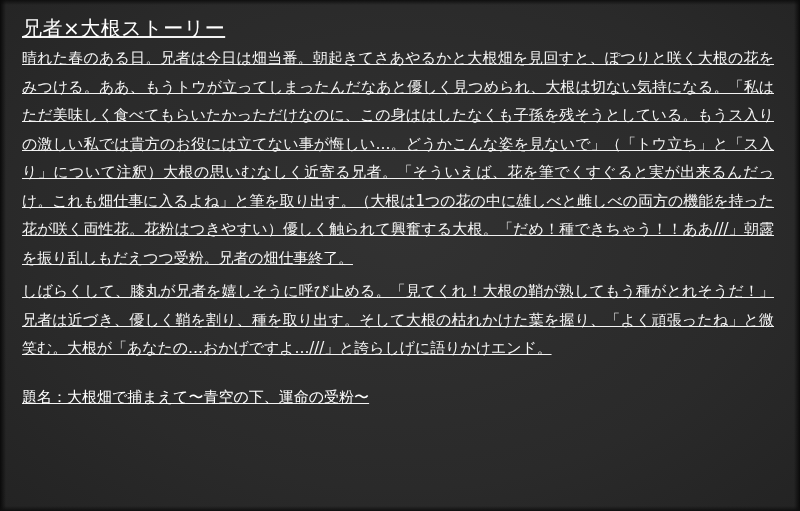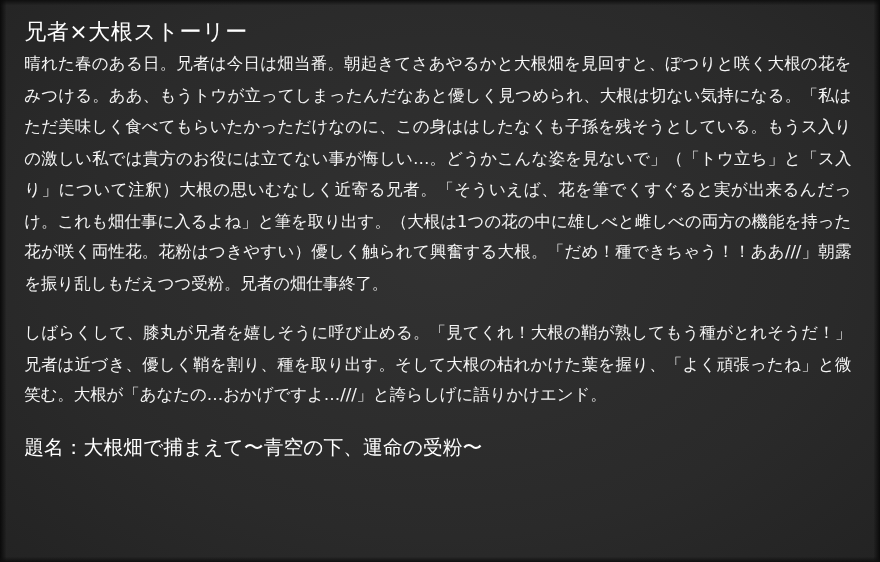--- a/index.html
+++ b/index.html
@@ -25,20 +25,21 @@
   }
   #inner {
     position: absolute;
     left: 0;
     top: 0;
     right: 0;
     bottom: 0;
     padding: 14px 26px 10px 22px;
     box-sizing: border-box;
     color: #f2f2f2;
+    text-decoration: underline;
   }
   .title {
     font-size: 20px;
     line-height: 28px;
     letter-spacing: 0.5px;
     color: #ffffff;
     margin: 0 0 2px 0;
     font-weight: normal;
     white-space: pre;
   }
@@ -47,27 +48,27 @@
     line-height: 28.5px;
     color: #f5f5f5;
     margin: 0;
     text-align: justify;
     text-justify: inter-character;
     letter-spacing: -0.1px;
     white-space: normal;
     word-break: break-all;
   }
   .para + .para {
-    margin-top: 16px;
+    margin-top: 5px;
   }
   .spacer {
     height: 20px;
   }
   .subject {
-    font-size: 18px;
+    font-size: 15px;
     line-height: 28px;
     color: #ffffff;
     margin: 0;
     white-space: pre;
   }
   .edge-left, .edge-right {
     position: absolute;
     top: 0;
     bottom: 0;
     width: 6px;

